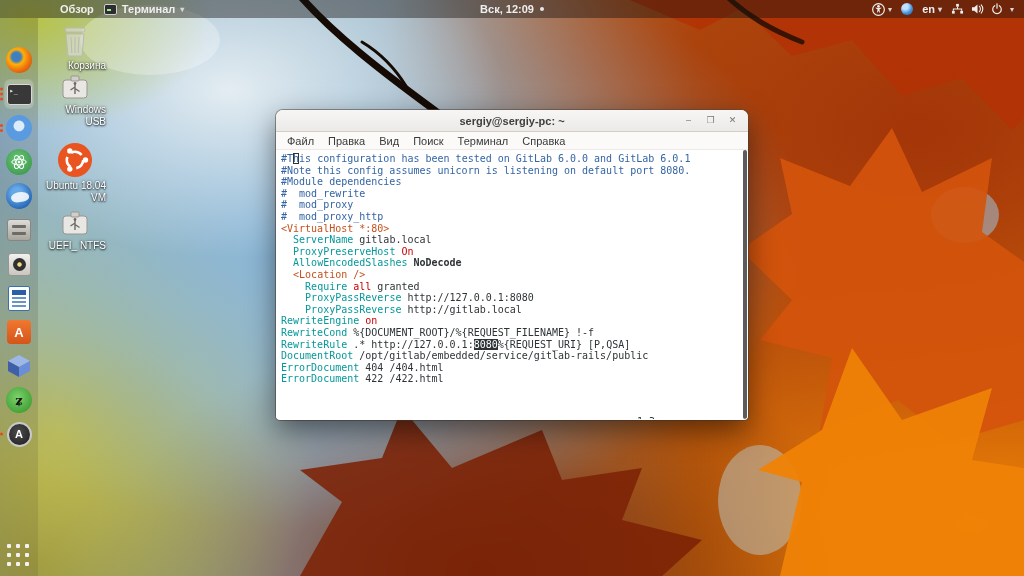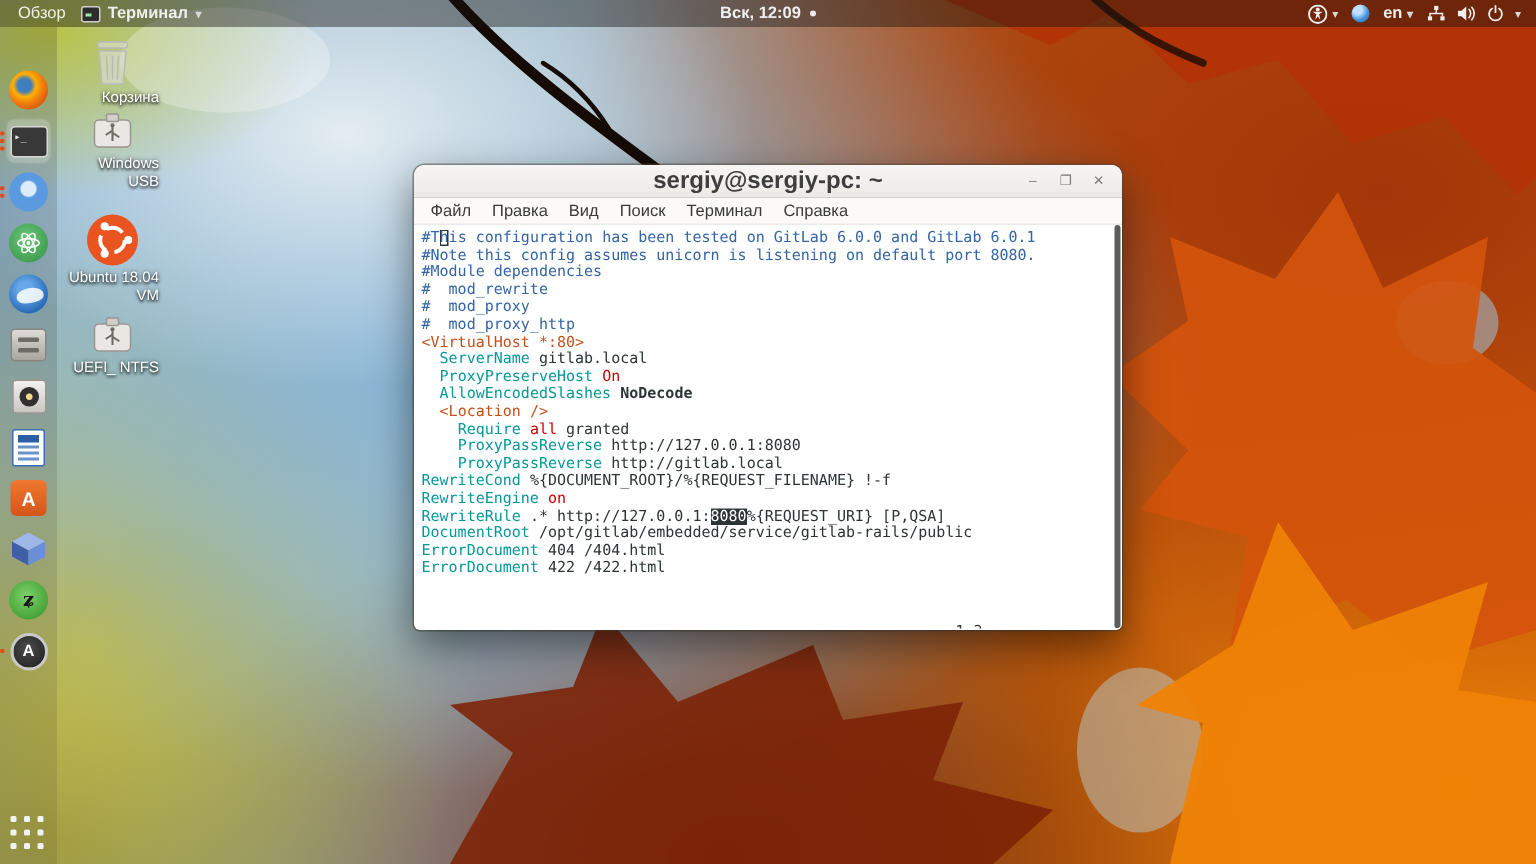--- a/index.html
+++ b/index.html
@@ -19,21 +19,21 @@
       radial-gradient(ellipse 620px 500px at 970px 520px, #ef8406, rgba(239,132,6,0) 78%),
       linear-gradient(90deg,#93b7d2 0%,#a3bac6 38%,#b55512 68%,#c65c10 100%);
   }
   .wallpaper svg { position:absolute; inset:0; }
 
   
   .topbar { position:absolute; left:0; top:0; width:1024px; height:18px;
     background:rgba(18,16,14,.42); color:#efefef; display:flex; align-items:center;
     font-size:11px; z-index:60; }
   .tb-left { display:flex; align-items:center; gap:10px; padding-left:12px; }
-  .tb-activities { font-weight:normal; cursor:pointer; }
+  .tb-activities { font-weight:bold; cursor:pointer;margin-left:48px; }
   .tb-app { display:flex; align-items:center; gap:5px; font-weight:bold; }
   .tb-app-icon { width:13px; height:11px; background:#2d2d2d; border:1px solid #cfcfcf; border-radius:2px;
     display:inline-flex; align-items:center; justify-content:flex-start; }
   .tb-app-icon i { display:block; width:4px; height:2px; background:#9fe89f; margin:1px 0 0 2px; }
   .caret { font-size:8px; color:#d8d8d8; }
   .tb-center { position:absolute; left:0; right:0; top:0; height:18px; display:flex;
     align-items:center; justify-content:center; gap:6px; pointer-events:none; }
   .tb-clock { font-weight:bold; pointer-events:auto; }
   .tb-dot { width:4px; height:4px; border-radius:50%; background:#e8e8e8; }
   .tb-right { margin-left:auto; display:flex; align-items:center; gap:9px; padding-right:10px; }
@@ -85,21 +85,21 @@
   .desk-icon { position:absolute; width:62px; text-align:right; z-index:10; }
   .desk-icon .glyph { display:flex; justify-content:center; margin-bottom:2px; }
   .desk-icon .lbl { color:#fff; font-size:10px; line-height:12px;
     text-shadow:0 1px 2px rgba(0,0,0,.85), 0 0 3px rgba(0,0,0,.6); }
 
   
   .window { position:absolute; left:276px; top:110px; width:472px; height:310px; z-index:50;
     border-radius:7px 7px 4px 4px; box-shadow:0 10px 28px rgba(0,0,0,.5), 0 0 0 1px rgba(90,80,70,.55); background:#fff; }
   .titlebar { height:22px; background:linear-gradient(180deg,#f7f6f5,#eceae7); border-bottom:1px solid #d3cec9;
     border-radius:7px 7px 0 0; display:flex; align-items:center; position:relative; }
-  .title { position:absolute; left:0; right:0; text-align:center; font-size:16px; font-weight:bold; color:#3e3e3e; }
+  .title { position:absolute; left:0; right:0; text-align:center; font-size:11px; font-weight:bold; color:#3e3e3e; }
   .winbtns { margin-left:auto; display:flex; gap:9px; padding-right:9px; z-index:2; }
   .winbtn { width:13px; height:13px; color:#7a7670; font-size:9px; line-height:13px; text-align:center; cursor:default; }
   .menubar { height:18px; background:#fbfaf9; border-bottom:1px solid #eceae7; display:flex; align-items:center;
     gap:0; font-size:11px; color:#3a3a3a; padding-left:4px; }
   .menubar span { padding:0 7px;text-align:right; }
   .term-body { position:relative; height:269px; background:#fff; border-radius:0 0 4px 4px; overflow:hidden;
     font-family:"DejaVu Sans Mono",monospace; font-size:10px; line-height:11.6px; color:#2e3436;
     padding:3px 0 0 5px; }
   .tline { white-space:pre; }
   .tok-c { color:#3465a4; }
@@ -348,22 +348,22 @@
           <div class="tline"><span class="tok-c">#  mod_proxy</span></div>
           <div class="tline"><span class="tok-c">#  mod_proxy_http</span></div>
           <div class="tline"><span class="tok-s">&lt;VirtualHost *:80&gt;</span></div>
           <div class="tline"><span>  </span><span class="tok-k">ServerName</span><span> gitlab.local</span></div>
           <div class="tline"><span>  </span><span class="tok-k">ProxyPreserveHost</span><span> </span><span class="tok-v">On</span></div>
           <div class="tline"><span>  </span><span class="tok-k">AllowEncodedSlashes</span><span> </span><span class="tok-b">NoDecode</span></div>
           <div class="tline"><span>  </span><span class="tok-s">&lt;Location /&gt;</span></div>
           <div class="tline"><span>    </span><span class="tok-k">Require</span><span> </span><span class="tok-vb">all</span><span> granted</span></div>
           <div class="tline"><span>    </span><span class="tok-k">ProxyPassReverse</span><span> http://127.0.0.1:8080</span></div>
           <div class="tline"><span>    </span><span class="tok-k">ProxyPassReverse</span><span> http://gitlab.local</span></div>
+          <div class="tline"><span class="tok-k">RewriteEngine</span><span> </span><span class="tok-v">on</span></div>
           <div class="tline"><span class="tok-k">RewriteCond</span><span> %{DOCUMENT_ROOT}/%{REQUEST_FILENAME} !-f</span></div>
-          <div class="tline"><span class="tok-k">RewriteEngine</span><span> </span><span class="tok-v">on</span></div>
           <div class="tline"><span class="tok-k">RewriteRule</span><span> .* http://127.0.0.1:</span><span class="tok-hl">8080</span><span>%{REQUEST_URI} [P,QSA]</span></div>
           <div class="tline"><span class="tok-k">DocumentRoot</span><span> /opt/gitlab/embedded/service/gitlab-rails/public</span></div>
           <div class="tline"><span class="tok-k">ErrorDocument</span><span> 404 /404.html</span></div>
           <div class="tline"><span class="tok-k">ErrorDocument</span><span> 422 /422.html</span></div>
         </div>
       <div class="statusline">
         <span class="ruler">1,3</span>
         
       </div>
       <div class="term-scrollbar"></div>

